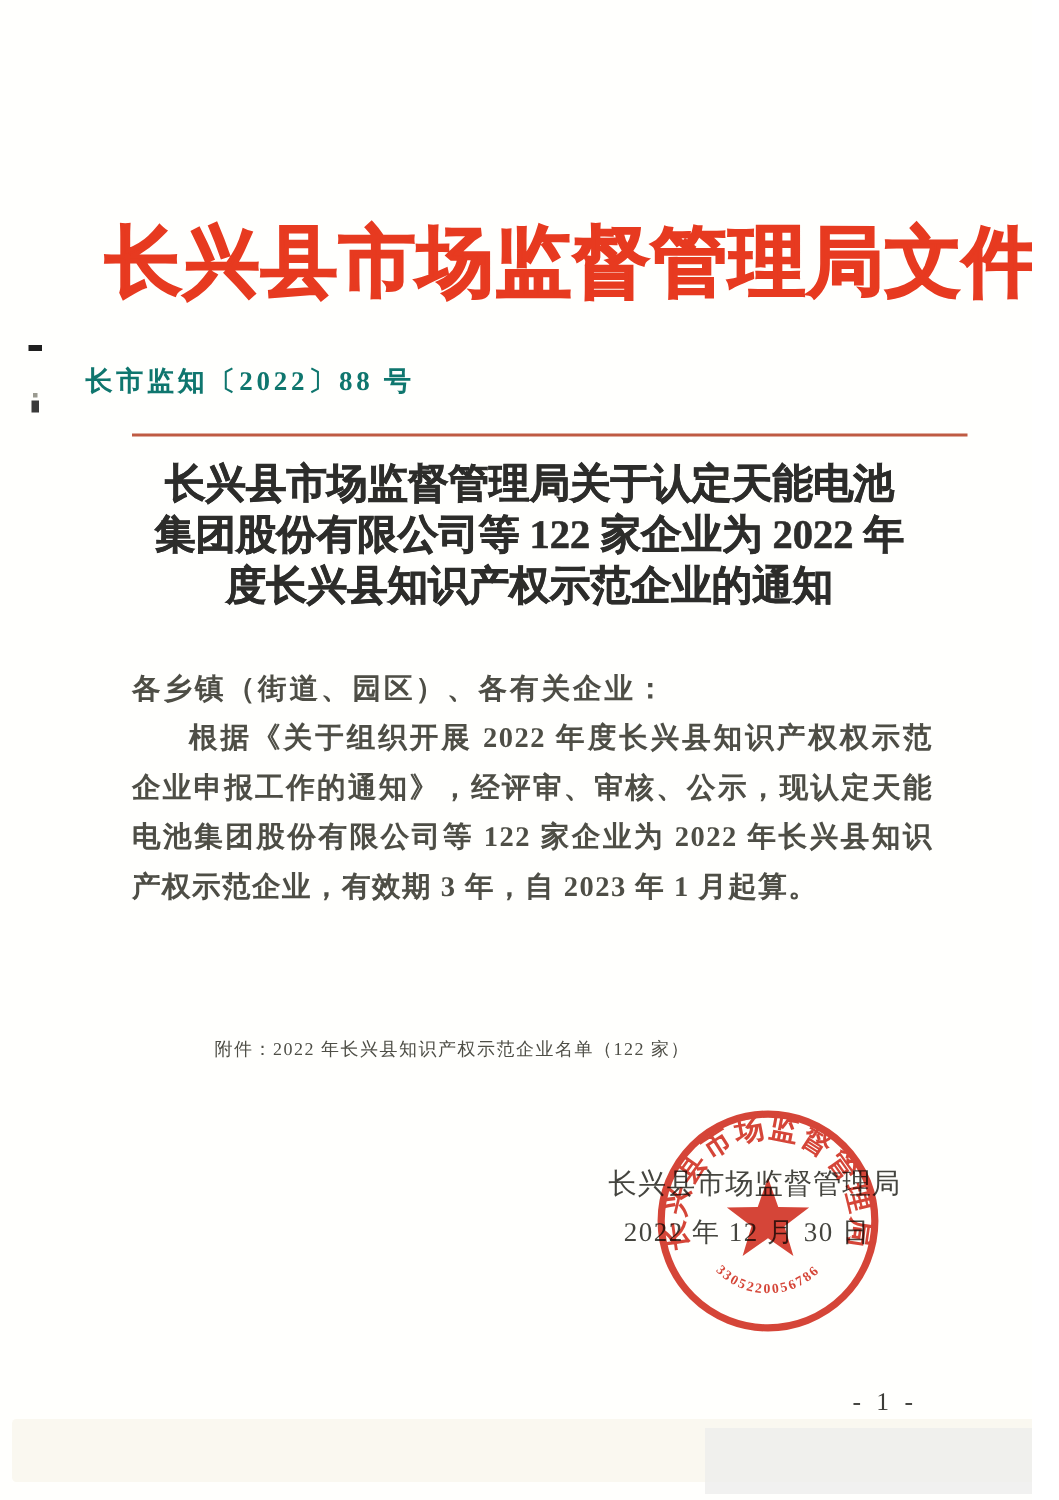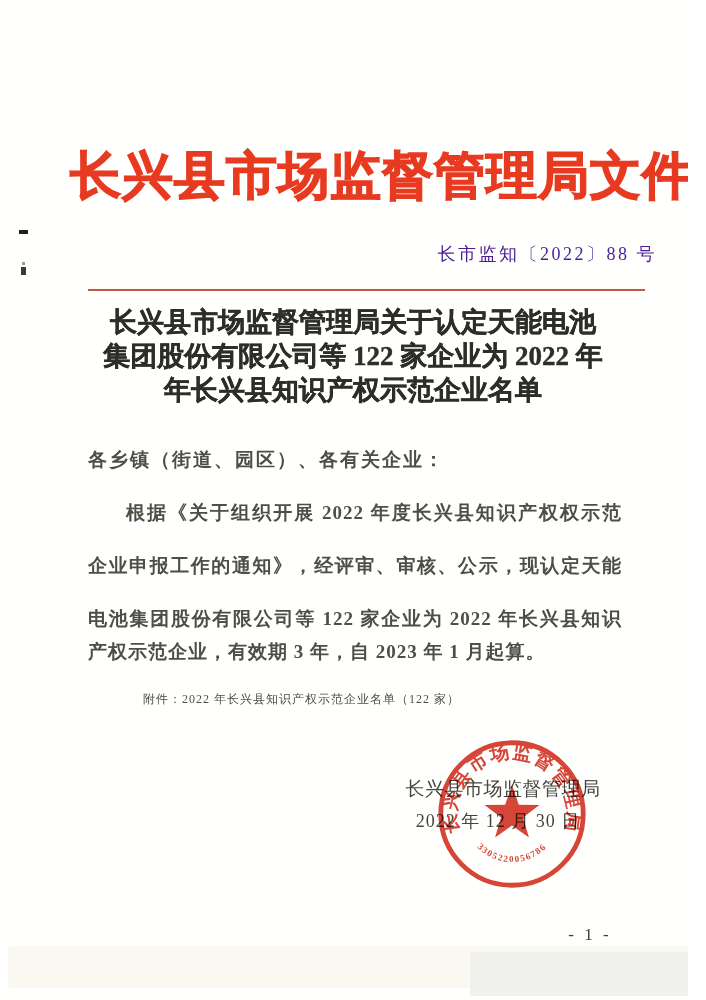--- a/index.html
+++ b/index.html
@@ -17,22 +17,22 @@
   .edge-mark-dot{position:absolute;left:21px;top:267px;width:5px;height:8px;background:#3a3a3a;}
   .edge-mark-dot:before{content:"";position:absolute;left:1px;top:-5px;width:3px;height:3px;background:#9a9a90;}
 
   .banner{
     position:absolute;left:70px;top:146px;width:620px;text-align:center;
     font-size:51px;line-height:60px;font-weight:900;color:#e73a20;
     letter-spacing:1px;-webkit-text-stroke:1.3px #e73a20;
     font-family:"Liberation Serif", serif;white-space:nowrap;
   }
   .doc-number{
-    position:absolute;left:57px;top:242px;width:600px;text-align:right;
-    font-size:18px;color:#4c1d95;letter-spacing:2.5px;
+    position:absolute;left:57px;top:242px;width:600px;text-align:left;
+    font-size:18px;color:#0f766e;letter-spacing:2.5px;font-weight:bold;
   }
   .red-rule{position:absolute;left:88px;top:289px;width:557px;height:2px;
     background:#bf5b43;}
 
   .title{
     position:absolute;left:48px;top:305px;width:610px;text-align:center;
     font-size:27px;line-height:34px;font-weight:700;color:#2d2d2b;
     -webkit-text-stroke:.4px #2d2d2b;
   }
   .title div{white-space:nowrap;}
@@ -40,21 +40,21 @@
   .body-block{
     position:absolute;left:88px;top:443px;width:534px;
     font-size:19px;line-height:33px;color:#4e4e46;font-weight:bold;
   }
   .bline{white-space:nowrap;letter-spacing:2px;}
   .bline.just{
     white-space:normal;text-align:justify;text-align-last:justify;
     text-justify:inter-character;letter-spacing:1px;white-space:nowrap;
     display:flex;justify-content:space-between;
   }
-  .bline.just{display:block;white-space:normal;margin-top:20px;}
+  .bline.just{display:block;white-space:normal;}
   .bline.indent{padding-left:38px;}
   .bline.l5{letter-spacing:1px;}
 
   .attachment{
     position:absolute;left:143px;top:691px;font-size:12px;color:#4e4e46;
     letter-spacing:1px;white-space:nowrap;
   }
 
   .sig-agency{
     position:absolute;left:403px;top:776px;width:200px;text-align:center;
@@ -89,21 +89,21 @@
 
   <div class="banner">长兴县市场监督管理局文件</div>
 
   <div class="doc-number">长市监知〔2022〕88 号</div>
 
   <div class="red-rule"></div>
 
   <div class="title">
     <div>长兴县市场监督管理局关于认定天能电池</div>
     <div>集团股份有限公司等 122 家企业为 2022 年</div>
-    <div>年长兴县知识产权示范企业名单</div>
+    <div>度长兴县知识产权示范企业的通知</div>
   </div>
 
   <div class="body-block">
     <div class="bline">各乡镇（街道、园区）、各有关企业：</div>
     <div class="bline just indent">根据《关于组织开展 2022 年度长兴县知识产权权示范</div>
     <div class="bline just">企业申报工作的通知》，经评审、审核、公示，现认定天能</div>
     <div class="bline just">电池集团股份有限公司等 122 家企业为 2022 年长兴县知识</div>
     <div class="bline l5">产权示范企业，有效期 3 年，自 2023 年 1 月起算。</div>
   </div>
 

